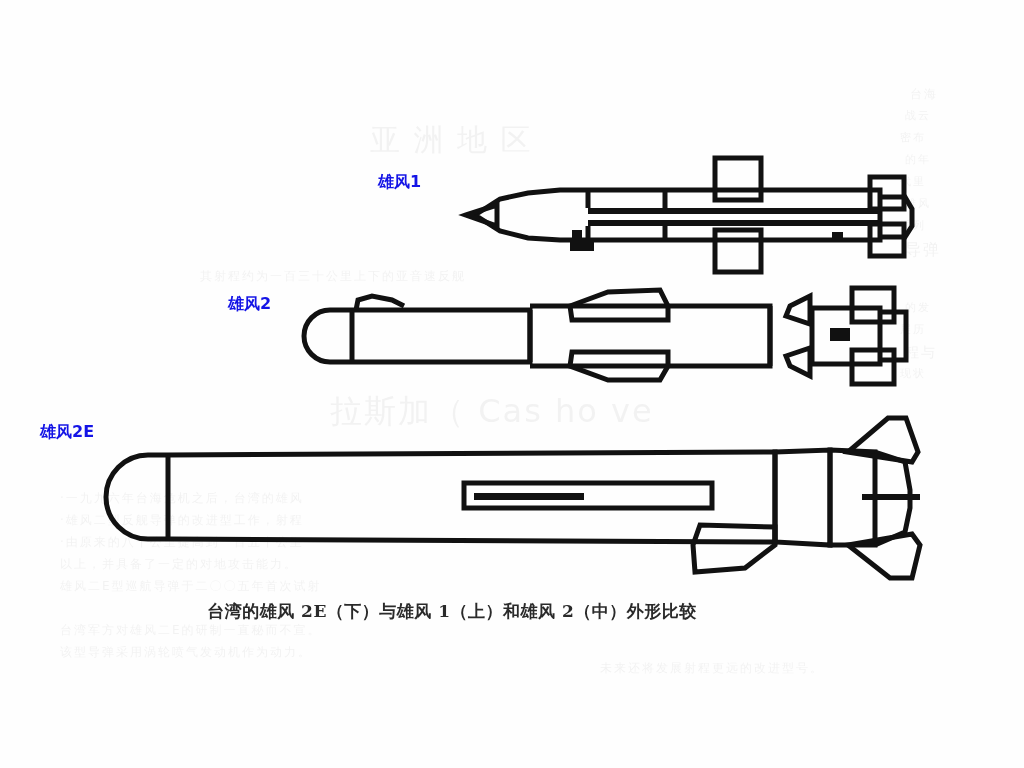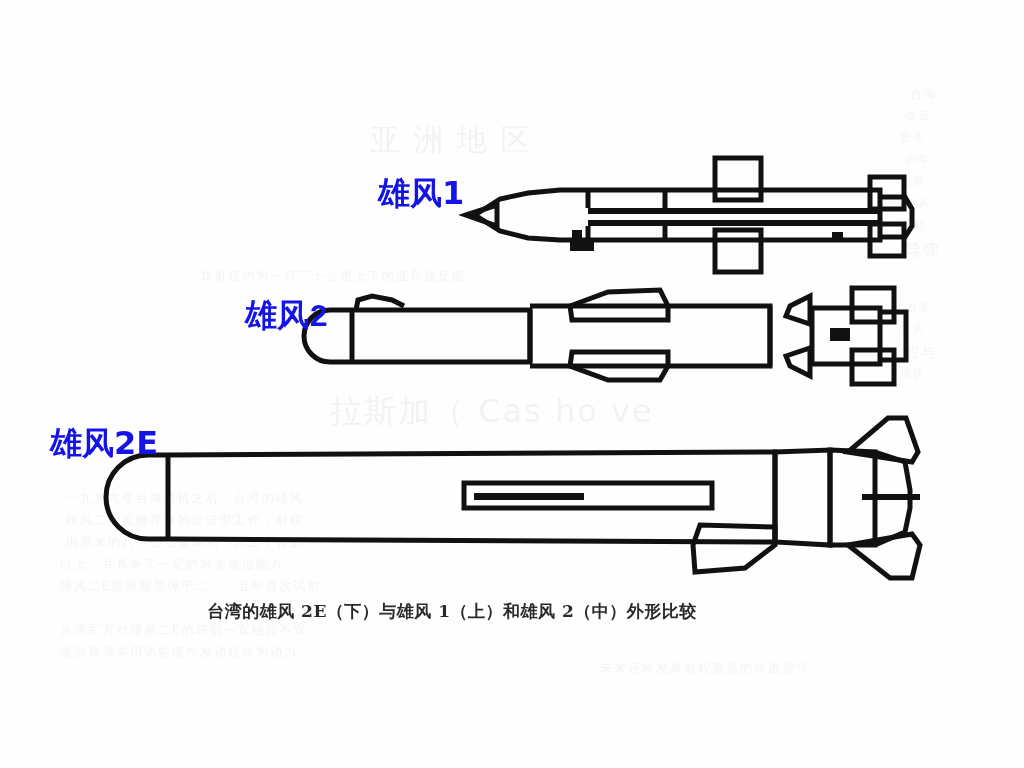--- a/index.html
+++ b/index.html
@@ -41,28 +41,28 @@
 
   .diagram-svg {
     position: absolute;
     left: 0; top: 0;
   }
 
   .label {
     position: absolute;
     color: #1414e6;
     font-weight: bold;
-    font-size: 32px;
+    font-size: 16px;
     font-family: "DejaVu Sans", "Liberation Sans", sans-serif;
     letter-spacing: 0px;
     white-space: nowrap;
   }
   #label-hf1 { left: 378px; top: 172px; }
-  #label-hf2 { left: 245px; top: 294px; font-family: Liberation Mono, monospace; }
-  #label-hf2e { left: 50px; top: 422px; }
+  #label-hf2 { left: 228px; top: 294px; }
+  #label-hf2e { left: 40px; top: 422px; }
 
   .caption {
     position: absolute;
     left: 0;
     top: 600px;
     width: 904px;
     text-align: center;
     color: #2a2a2a;
     font-size: 17px;
     font-weight: bold;

